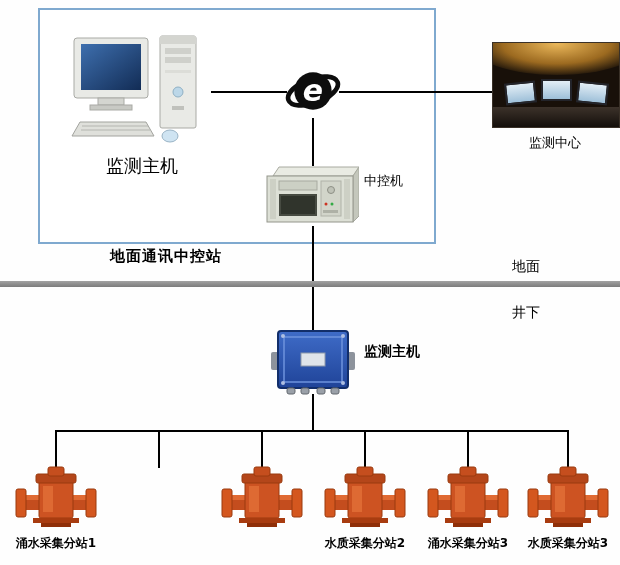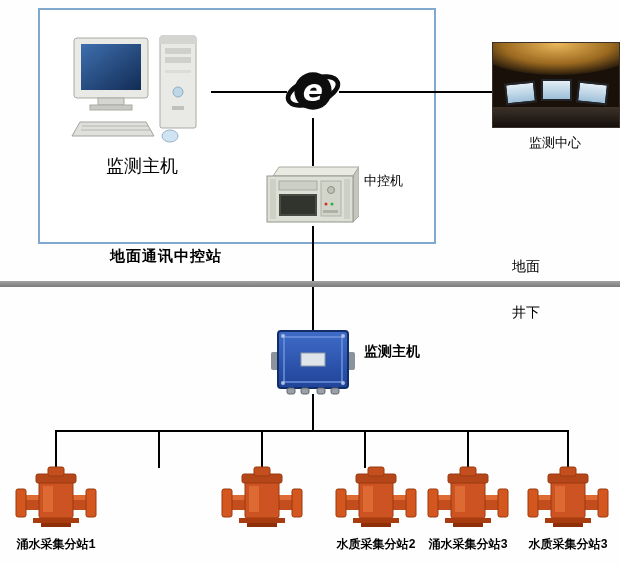--- a/index.html
+++ b/index.html
@@ -20,21 +20,21 @@
              background:linear-gradient(#e3eef6,#9dbfd8);}
   .ph-screen.s1{left:12px;top:39px;transform:rotate(-6deg);}
   .ph-screen.s2{left:48px;top:36px;}
   .ph-screen.s3{left:84px;top:39px;transform:rotate(6deg);}
   .photo-desk{position:absolute;left:0;bottom:0;width:100%;height:20px;
               background:linear-gradient(#3c322a,#140f0b);}
   
   .separator{position:absolute;left:0;top:281px;width:620px;height:6px;
              background:linear-gradient(#a2a2a2,#7c7c7c);}
   
-  .device{position:absolute;top:466px;width:106px;font-family:Liberation Mono, monospace;}
+  .device{position:absolute;top:466px;width:106px;}
   .device-icon{display:block;width:82px;margin:0 auto;}
   .device-label{margin-top:3px;text-align:center;font-size:12px;font-weight:700;}
 </style>
 </head>
 <body>
 
 <div class="stage">
 
   <div class="ground-box"></div>
 
@@ -171,21 +171,21 @@
     <rect x="71" y="23" width="10" height="28" rx="2" fill="#d4571f" stroke="#9a3a0e"></rect>
     <rect x="24" y="13" width="34" height="39" rx="2" fill="#cd5322" stroke="#9a3a0e"></rect>
     <rect x="28" y="20" width="10" height="26" fill="#de6a33"></rect>
     <rect x="21" y="8" width="40" height="9" rx="2" fill="#b4461a" stroke="#9a3a0e"></rect>
     <rect x="33" y="1" width="16" height="9" rx="2" fill="#c54e1e" stroke="#9a3a0e"></rect>
     <rect x="18" y="52" width="46" height="5" fill="#a83c10"></rect>
     <rect x="26" y="57" width="30" height="4" fill="#8f2f08"></rect>
   </svg>
 </span>
   </div>
-  <div class="device" style="left:323px">
+  <div class="device" style="left:312px">
     <span class="device-icon">
   <svg width="82" height="62" viewBox="0 0 82 62">
     <rect x="1" y="29" width="80" height="15" fill="#c44d1e"></rect>
     <rect x="1" y="29" width="80" height="5" fill="#e06a33"></rect>
     <rect x="1" y="23" width="10" height="28" rx="2" fill="#d4571f" stroke="#9a3a0e"></rect>
     <rect x="71" y="23" width="10" height="28" rx="2" fill="#d4571f" stroke="#9a3a0e"></rect>
     <rect x="24" y="13" width="34" height="39" rx="2" fill="#cd5322" stroke="#9a3a0e"></rect>
     <rect x="28" y="20" width="10" height="26" fill="#de6a33"></rect>
     <rect x="21" y="8" width="40" height="9" rx="2" fill="#b4461a" stroke="#9a3a0e"></rect>
     <rect x="33" y="1" width="16" height="9" rx="2" fill="#c54e1e" stroke="#9a3a0e"></rect>

